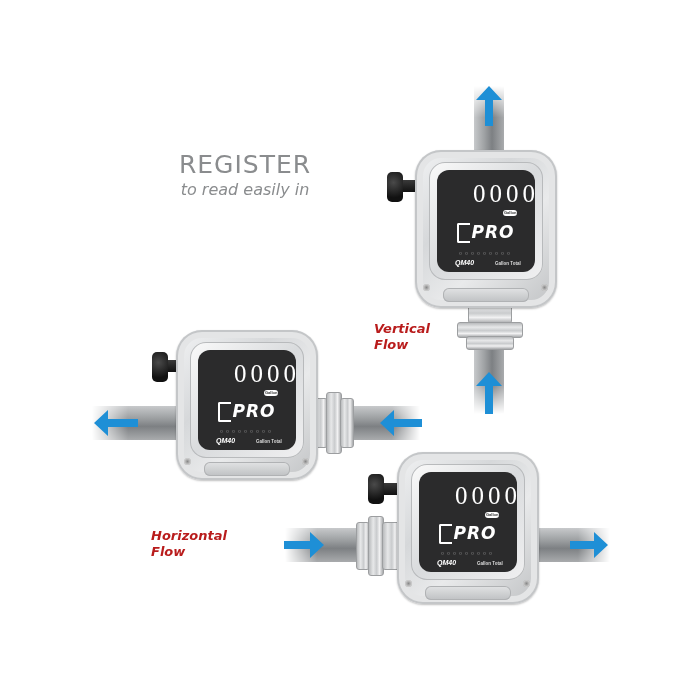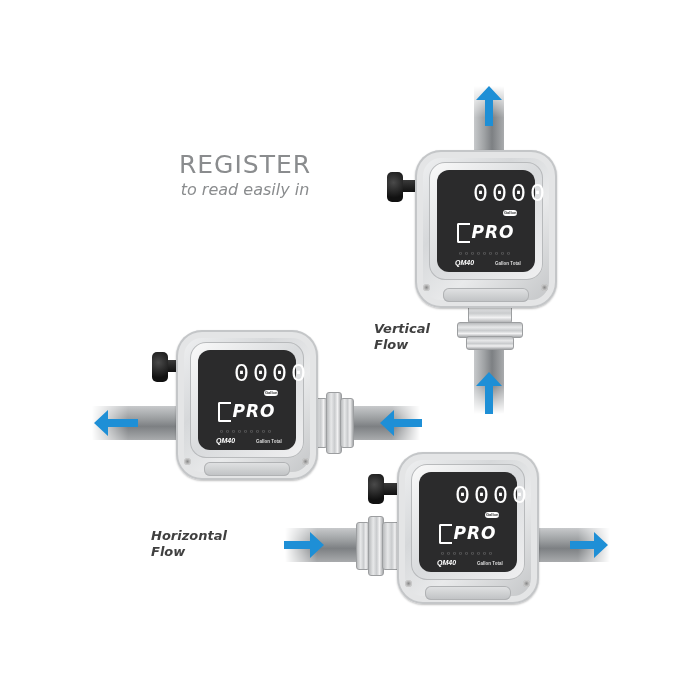--- a/index.html
+++ b/index.html
@@ -1,33 +1,33 @@
 <!DOCTYPE html>
 <html><head>
 <meta charset="utf-8">
 <style>
   html,body{margin:0;padding:0;background:#ffffff;}
   body{width:700px;height:700px;position:relative;overflow:hidden;font-family:"Liberation Sans",sans-serif;}
   .headline{position:absolute;left:150px;top:151px;width:190px;text-align:center;color:#8a8c8e;}
   .h1{font-family:"DejaVu Sans",sans-serif;font-size:25px;letter-spacing:1px;line-height:28px;font-weight:normal;}
   .h2{font-family:"DejaVu Sans",sans-serif;font-size:25px;letter-spacing:1px;line-height:28px;font-weight:bold;}
   .sub{font-family:"DejaVu Sans",sans-serif;font-style:italic;font-size:16px;line-height:21px;}
-  .flow{position:absolute;color:#404040;font-family:"DejaVu Sans",sans-serif;font-style:italic;font-weight:bold;font-size:13px;line-height:16px;}
+  .flow{position:absolute;color:#b91c1c;font-family:"DejaVu Sans",sans-serif;font-style:italic;font-weight:bold;font-size:13px;line-height:16px;}
   .pipe-h{position:absolute;height:34px;background:linear-gradient(to bottom,#c7c9cb 0%,#9ea1a3 35%,#7d8083 60%,#a9abad 100%);}
   .pipe-v{position:absolute;width:30px;background:linear-gradient(to right,#c7c9cb 0%,#9ea1a3 35%,#7d8083 60%,#a9abad 100%);}
   .fade-l{-webkit-mask-image:linear-gradient(to right,transparent 0%,#000 40%);mask-image:linear-gradient(to right,transparent 0%,#000 40%);}
   .fade-r{-webkit-mask-image:linear-gradient(to left,transparent 0%,#000 40%);mask-image:linear-gradient(to left,transparent 0%,#000 40%);}
   .fade-t{-webkit-mask-image:linear-gradient(to bottom,transparent 0%,#000 45%);mask-image:linear-gradient(to bottom,transparent 0%,#000 45%);}
   .fade-b{-webkit-mask-image:linear-gradient(to top,transparent 0%,#000 45%);mask-image:linear-gradient(to top,transparent 0%,#000 45%);}
   .coupling{position:absolute;background:linear-gradient(to right,#b9bbbd,#e7e8e9 30%,#c9cbcd 55%,#f1f1f2 75%,#a8aaac);border:1px solid #9c9ea0;border-radius:3px;}
   .coupling-v{position:absolute;background:linear-gradient(to bottom,#b9bbbd,#e7e8e9 30%,#c9cbcd 55%,#f1f1f2 75%,#a8aaac);border:1px solid #9c9ea0;border-radius:3px;}
   .meter{position:absolute;border-radius:26px;background:linear-gradient(135deg,#f2f3f4 0%,#d6d8da 35%,#e9eaeb 60%,#bfc1c3 100%);box-shadow:inset 0 0 0 2px #c4c6c8, inset 0 0 0 8px #e4e5e6, 0 1px 2px rgba(0,0,0,0.25);}
   .bezel{position:absolute;border-radius:16px;background:linear-gradient(135deg,#fafafa,#d9dbdd 50%,#f0f0f1);box-shadow:inset 0 0 0 1px #b8babc;}
   .face{position:absolute;border-radius:12px;background:#2b2b2c;color:#fff;}
-  .digits{position:absolute;left:0;right:0;text-align:center;font-family:Liberation Mono, monospace;font-weight:normal;color:#fff;letter-spacing:4px;padding-left:36px;}
+  .digits{position:absolute;left:0;right:0;text-align:center;font-family:Liberation Serif, serif;font-weight:normal;color:#fff;letter-spacing:4px;padding-left:36px;}
   .gal{position:absolute;background:#fff;color:#333;border-radius:3px;font-size:4px;font-weight:bold;text-align:center;line-height:6px;padding:0 1px;font-family:"Liberation Sans",sans-serif;}
   .logo{position:absolute;left:0;right:0;text-align:center;font-family:"DejaVu Sans",sans-serif;font-weight:bold;color:#fff;font-style:italic;letter-spacing:1px;}
   .logo .g{display:inline-block;border:2px solid #fff;border-right:none;color:transparent;width:11px;height:16px;vertical-align:middle;margin-right:1px;position:relative;border-radius:2px 0 0 2px;}
   .dots{position:absolute;left:0;right:0;text-align:center;color:#ddd;font-size:5px;letter-spacing:3px;}
   .model{position:absolute;font-family:"Liberation Sans",sans-serif;font-weight:bold;font-style:italic;color:#fff;font-size:7px;}
   .total{position:absolute;font-family:"Liberation Sans",sans-serif;font-weight:bold;color:#ddd;font-size:4.5px;}
   .knob{position:absolute;background:radial-gradient(circle at 40% 35%,#4a4a4a,#111 70%);border-radius:5px;}
   .knob-stem{position:absolute;background:linear-gradient(to bottom,#3a3a3a,#111);}
   .screw{position:absolute;width:7px;height:7px;border-radius:50%;background:radial-gradient(circle,#888 0%,#c9c9c9 60%,#999 100%);}
   .foot{position:absolute;border-radius:6px;background:linear-gradient(to bottom,#e2e3e4,#bfc1c3);box-shadow:inset 0 0 0 1px #b0b2b4;}

